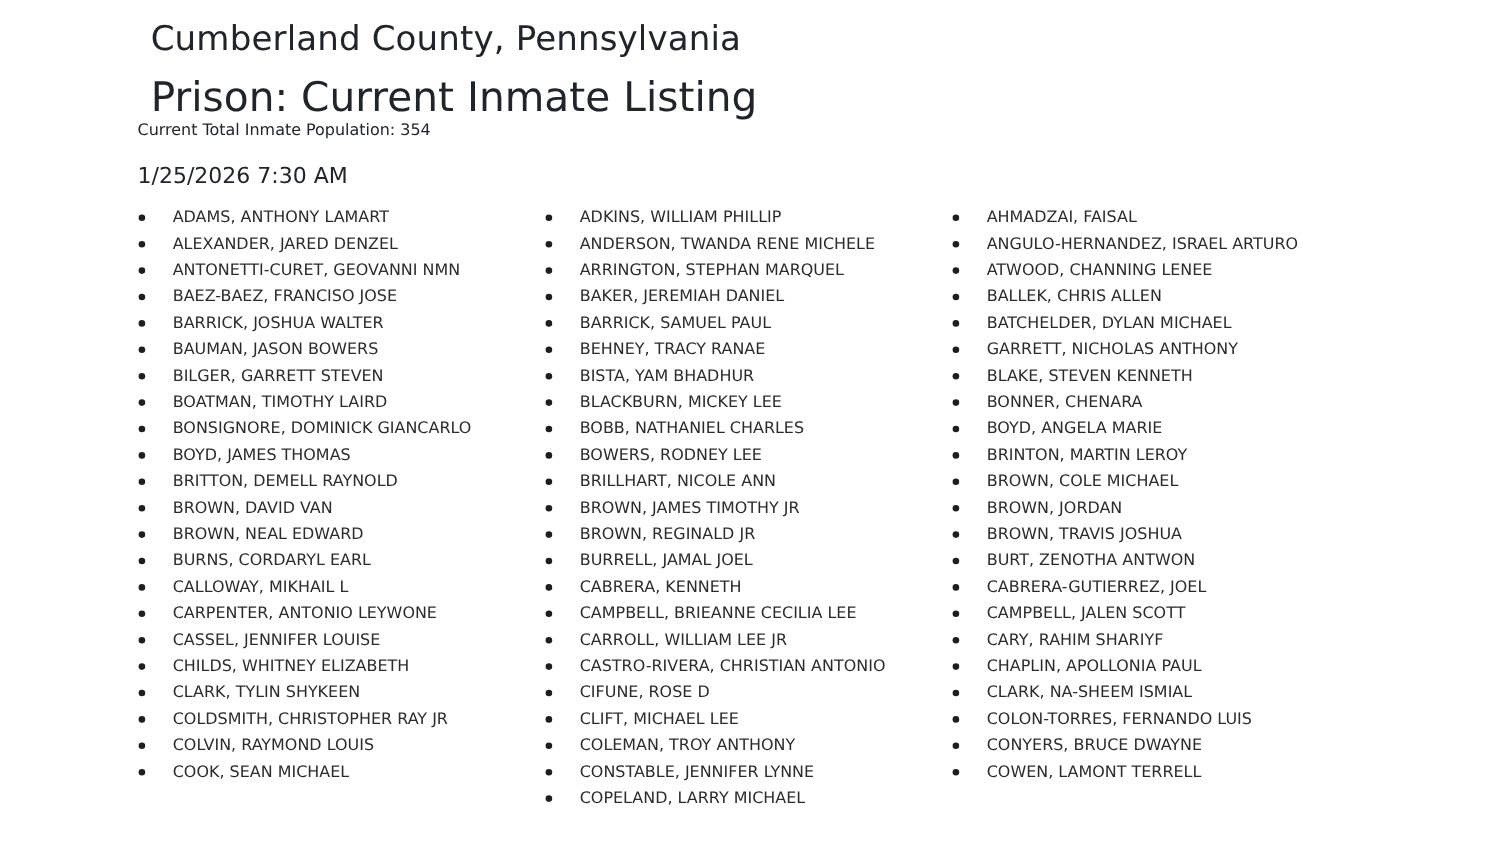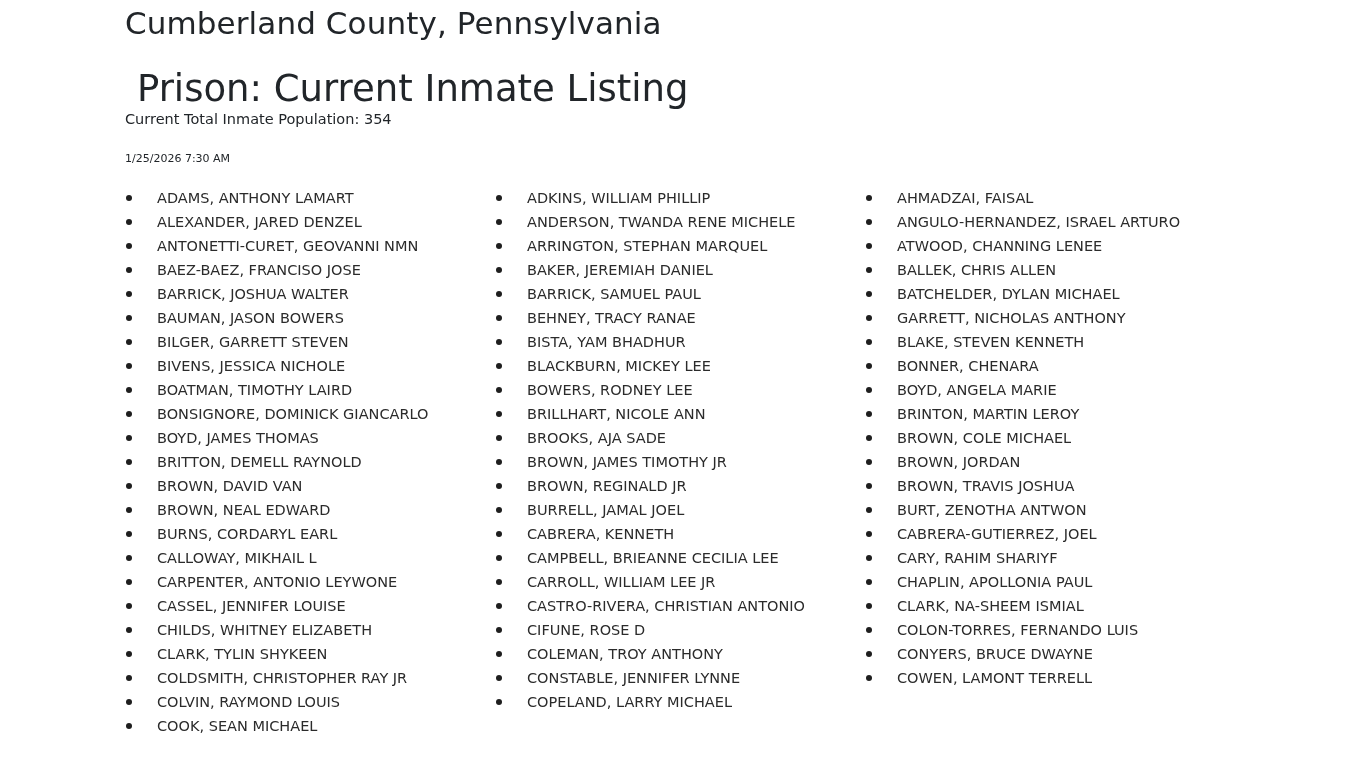--- a/index.html
+++ b/index.html
@@ -14,21 +14,21 @@
       font-family: "DejaVu Sans", "Liberation Sans", sans-serif;
       color: #212529;
     }
     .container {
       position: absolute;
       left: 125px;
       top: 0;
       width: 1116px;
     }
     h2.county {
-      margin: 0;
+      margin: 12px;
       position: absolute;
       top: 4px;
       left: 0;
       font-size: 31px;
       font-weight: 500;
       letter-spacing: 0.1px;
       white-space: nowrap;
       line-height: 38px;
     }
     h1.title {
@@ -48,21 +48,21 @@
       left: 0;
       font-size: 14.5px;
       white-space: nowrap;
       line-height: 20px;
     }
     p.timestamp {
       position: absolute;
       margin: 0;
       top: 149px;
       left: 0;
-      font-size: 11px;
+      font-size: 20px;
       white-space: nowrap;
       line-height: 20px;
     }
     .columns {
       position: absolute;
       top: 186px;
       left: 0;
       width: 1116px;
       display: flex;
     }
@@ -102,21 +102,20 @@
 
   <div class="columns">
     <ul class="col">
         <li><span class="bullet"></span><span>ADAMS, ANTHONY LAMART</span></li>
         <li><span class="bullet"></span><span>ALEXANDER, JARED DENZEL</span></li>
         <li><span class="bullet"></span><span>ANTONETTI-CURET, GEOVANNI NMN</span></li>
         <li><span class="bullet"></span><span>BAEZ-BAEZ, FRANCISO JOSE</span></li>
         <li><span class="bullet"></span><span>BARRICK, JOSHUA WALTER</span></li>
         <li><span class="bullet"></span><span>BAUMAN, JASON BOWERS</span></li>
         <li><span class="bullet"></span><span>BILGER, GARRETT STEVEN</span></li>
-        <li><span class="bullet"></span><span>BIVENS, JESSICA NICHOLE</span></li>
         <li><span class="bullet"></span><span>BOATMAN, TIMOTHY LAIRD</span></li>
         <li><span class="bullet"></span><span>BONSIGNORE, DOMINICK GIANCARLO</span></li>
         <li><span class="bullet"></span><span>BOYD, JAMES THOMAS</span></li>
         <li><span class="bullet"></span><span>BRITTON, DEMELL RAYNOLD</span></li>
         <li><span class="bullet"></span><span>BROWN, DAVID VAN</span></li>
         <li><span class="bullet"></span><span>BROWN, NEAL EDWARD</span></li>
         <li><span class="bullet"></span><span>BURNS, CORDARYL EARL</span></li>
         <li><span class="bullet"></span><span>CALLOWAY, MIKHAIL L</span></li>
         <li><span class="bullet"></span><span>CARPENTER, ANTONIO LEYWONE</span></li>
         <li><span class="bullet"></span><span>CASSEL, JENNIFER LOUISE</span></li>
@@ -128,51 +127,53 @@
       </ul>
     <ul class="col">
         <li><span class="bullet"></span><span>ADKINS, WILLIAM PHILLIP</span></li>
         <li><span class="bullet"></span><span>ANDERSON, TWANDA RENE MICHELE</span></li>
         <li><span class="bullet"></span><span>ARRINGTON, STEPHAN MARQUEL</span></li>
         <li><span class="bullet"></span><span>BAKER, JEREMIAH DANIEL</span></li>
         <li><span class="bullet"></span><span>BARRICK, SAMUEL PAUL</span></li>
         <li><span class="bullet"></span><span>BEHNEY, TRACY RANAE</span></li>
         <li><span class="bullet"></span><span>BISTA, YAM BHADHUR</span></li>
         <li><span class="bullet"></span><span>BLACKBURN, MICKEY LEE</span></li>
+        <li><span class="bullet"></span><span>BOBB, NATHANIEL CHARLES</span></li>
         <li><span class="bullet"></span><span>BOWERS, RODNEY LEE</span></li>
         <li><span class="bullet"></span><span>BRILLHART, NICOLE ANN</span></li>
-        <li><span class="bullet"></span><span>BROOKS, AJA SADE</span></li>
         <li><span class="bullet"></span><span>BROWN, JAMES TIMOTHY JR</span></li>
         <li><span class="bullet"></span><span>BROWN, REGINALD JR</span></li>
         <li><span class="bullet"></span><span>BURRELL, JAMAL JOEL</span></li>
         <li><span class="bullet"></span><span>CABRERA, KENNETH</span></li>
         <li><span class="bullet"></span><span>CAMPBELL, BRIEANNE CECILIA LEE</span></li>
         <li><span class="bullet"></span><span>CARROLL, WILLIAM LEE JR</span></li>
         <li><span class="bullet"></span><span>CASTRO-RIVERA, CHRISTIAN ANTONIO</span></li>
         <li><span class="bullet"></span><span>CIFUNE, ROSE D</span></li>
+        <li><span class="bullet"></span><span>CLIFT, MICHAEL LEE</span></li>
         <li><span class="bullet"></span><span>COLEMAN, TROY ANTHONY</span></li>
         <li><span class="bullet"></span><span>CONSTABLE, JENNIFER LYNNE</span></li>
         <li><span class="bullet"></span><span>COPELAND, LARRY MICHAEL</span></li>
       </ul>
     <ul class="col">
         <li><span class="bullet"></span><span>AHMADZAI, FAISAL</span></li>
         <li><span class="bullet"></span><span>ANGULO-HERNANDEZ, ISRAEL ARTURO</span></li>
         <li><span class="bullet"></span><span>ATWOOD, CHANNING LENEE</span></li>
         <li><span class="bullet"></span><span>BALLEK, CHRIS ALLEN</span></li>
         <li><span class="bullet"></span><span>BATCHELDER, DYLAN MICHAEL</span></li>
         <li><span class="bullet"></span><span>GARRETT, NICHOLAS ANTHONY</span></li>
         <li><span class="bullet"></span><span>BLAKE, STEVEN KENNETH</span></li>
         <li><span class="bullet"></span><span>BONNER, CHENARA</span></li>
         <li><span class="bullet"></span><span>BOYD, ANGELA MARIE</span></li>
         <li><span class="bullet"></span><span>BRINTON, MARTIN LEROY</span></li>
         <li><span class="bullet"></span><span>BROWN, COLE MICHAEL</span></li>
         <li><span class="bullet"></span><span>BROWN, JORDAN</span></li>
         <li><span class="bullet"></span><span>BROWN, TRAVIS JOSHUA</span></li>
         <li><span class="bullet"></span><span>BURT, ZENOTHA ANTWON</span></li>
         <li><span class="bullet"></span><span>CABRERA-GUTIERREZ, JOEL</span></li>
+        <li><span class="bullet"></span><span>CAMPBELL, JALEN SCOTT</span></li>
         <li><span class="bullet"></span><span>CARY, RAHIM SHARIYF</span></li>
         <li><span class="bullet"></span><span>CHAPLIN, APOLLONIA PAUL</span></li>
         <li><span class="bullet"></span><span>CLARK, NA-SHEEM ISMIAL</span></li>
         <li><span class="bullet"></span><span>COLON-TORRES, FERNANDO LUIS</span></li>
         <li><span class="bullet"></span><span>CONYERS, BRUCE DWAYNE</span></li>
         <li><span class="bullet"></span><span>COWEN, LAMONT TERRELL</span></li>
       </ul>
   </div>
 </div>
 

